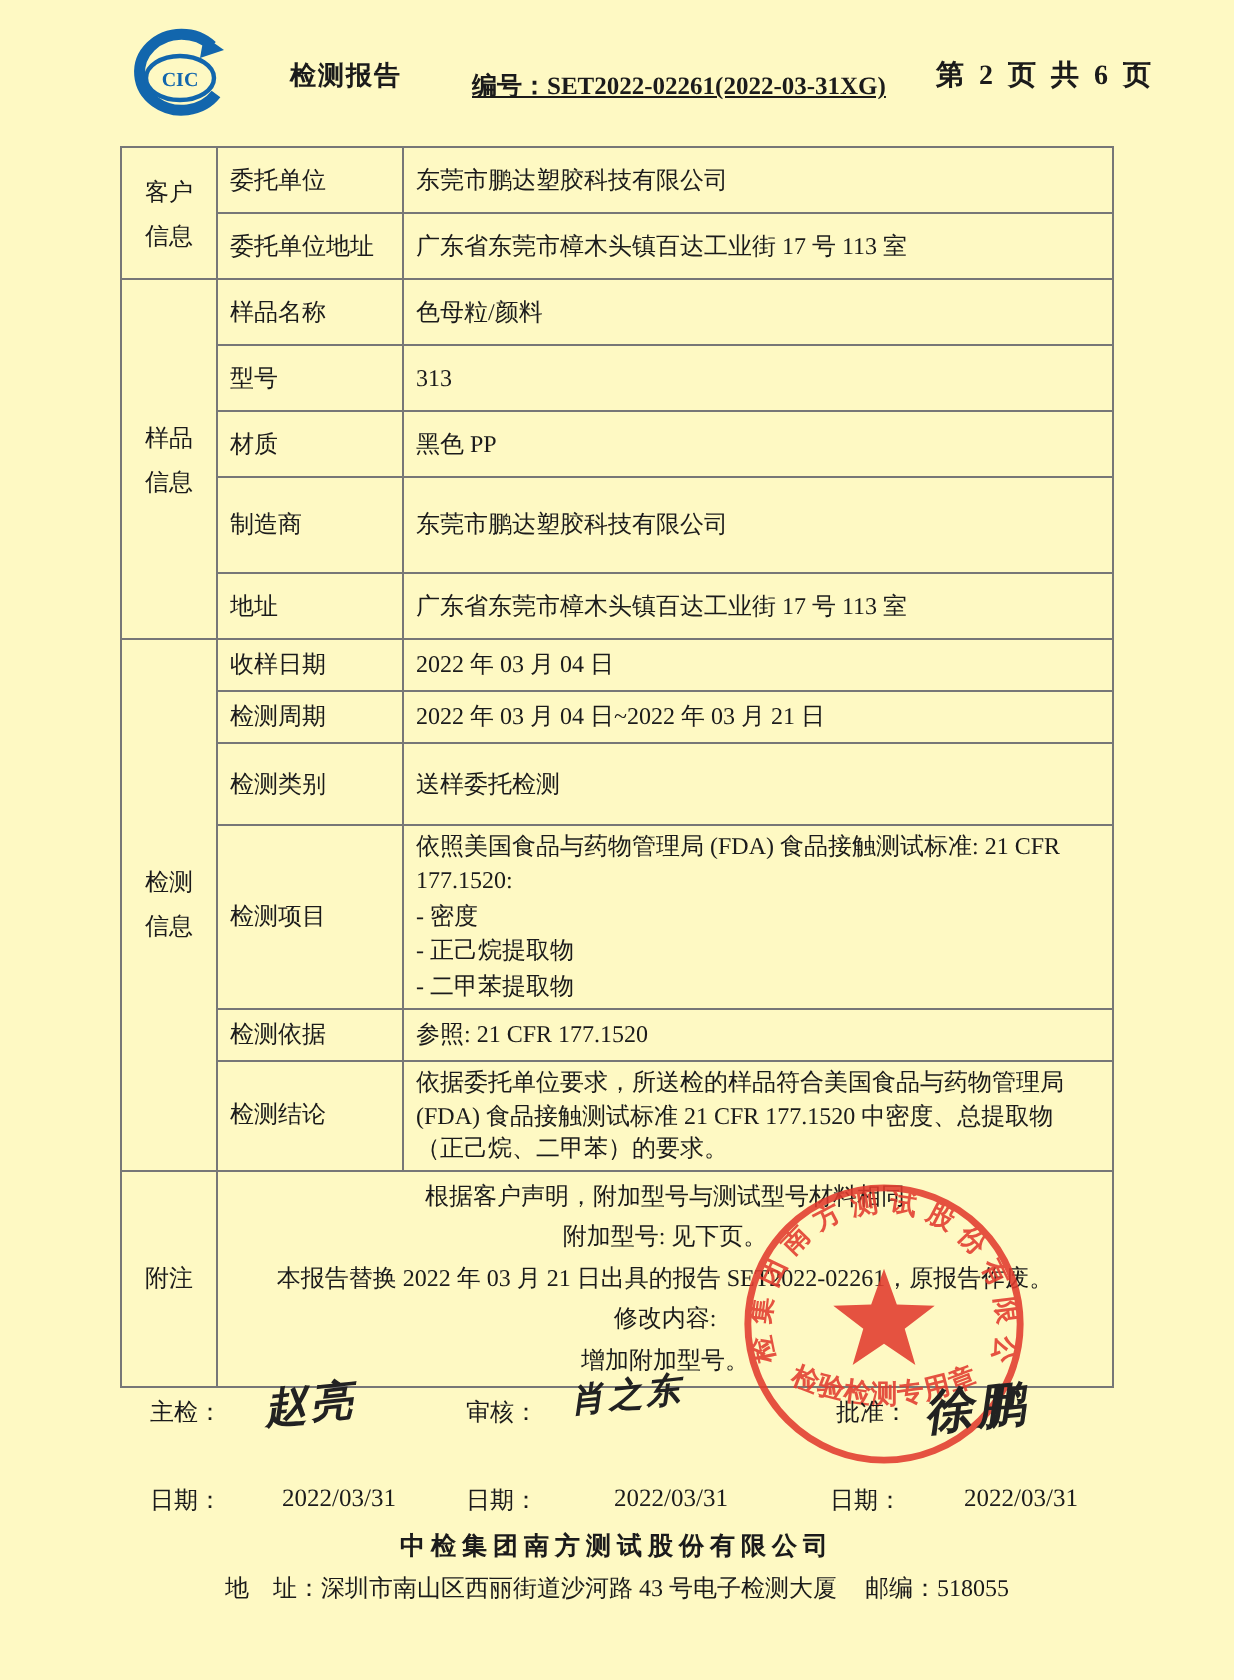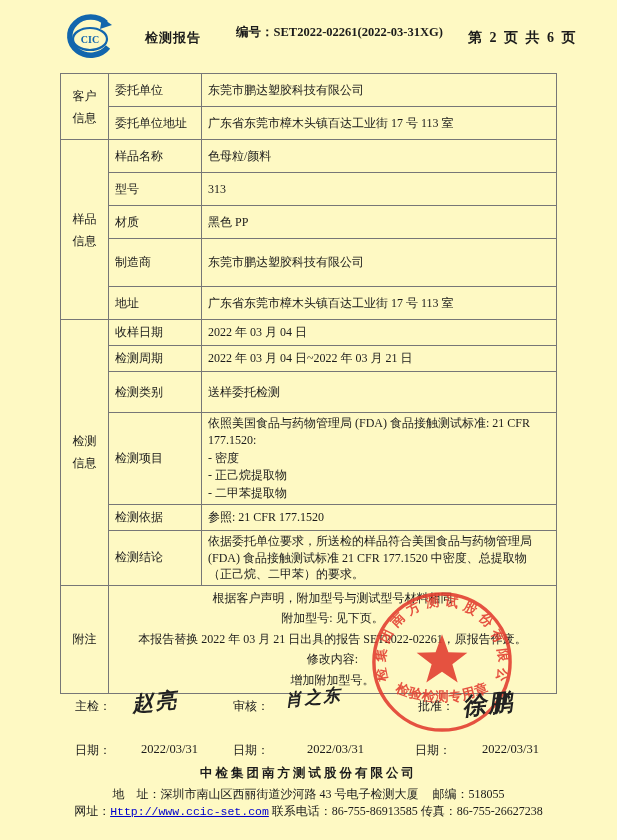--- a/index.html
+++ b/index.html
@@ -2,21 +2,21 @@
 <html><head>
 <meta charset="utf-8">
 <style>
   * { margin:0; padding:0; box-sizing:border-box; }
   body { background:#fff; font-family:"Liberation Serif","DejaVu Serif",serif; color:#1b1b1b; }
   .page { position:relative; width:617px; height:840px; background:#fef9c3; overflow:hidden; }
 
   
   .hdr-logo { position:absolute; left:62px; top:13px; width:58px; height:52px; }
   .hdr-title { position:absolute; left:145px; top:29px; font-size:13px; font-weight:bold; letter-spacing:1px; }
-  .hdr-no { position:absolute; left:236px; top:24px; font-size:12.5px; font-weight:bold; }
+  .hdr-no { position:absolute; left:236px; top:35px; font-size:12.5px; font-weight:bold;text-decoration:underline; }
   .hdr-pages { position:absolute; left:468px; top:29px; font-size:14px; font-weight:bold; letter-spacing:2px; }
 
   
   table.report { position:absolute; left:60px; top:73px; width:497px; border-collapse:collapse; table-layout:fixed; font-size:12px;padding-left:17px; }
   table.report td { border:1px solid #777; vertical-align:middle; padding:2px 6px; }
   td.sec { text-align:center; white-space:pre-line; line-height:22px; padding:0; }
   td.lbl { padding-left:10px; }
   td.val { padding-left:12px; }
   td.multiline { white-space:pre-line; line-height:17.4px; }
   td.note-val { white-space:pre-line; line-height:20.6px;text-align:center; }
@@ -166,17 +166,14 @@
   <div class="sig-date" style="left:141px; top:742px;">2022/03/31</div>
   <div class="sig-date-label" style="left:233px; top:742px;">日期：</div>
   <div class="sig-date" style="left:307px; top:742px;">2022/03/31</div>
   <div class="sig-date-label" style="left:415px; top:742px;">日期：</div>
   <div class="sig-date" style="left:482px; top:742px;">2022/03/31</div>
 
   <div class="foot foot-company">中检集团南方测试股份有限公司</div>
   <div class="foot foot-line2">
     <span>地　址：</span><span>深圳市南山区西丽街道沙河路 43 号电子检测大厦</span><span class="sp"></span><span>邮编：</span><span>518055</span>
   </div>
-  <div class="foot foot-line3">
-    <span>网址：</span><a href="#">Http://www.ccic-set.com</a> <span>联系电话：</span><span>86-755-86913585</span> <span>传真：</span><span>86-755-26627238</span>
-  </div>
 
 </div>
 
 </body></html>

